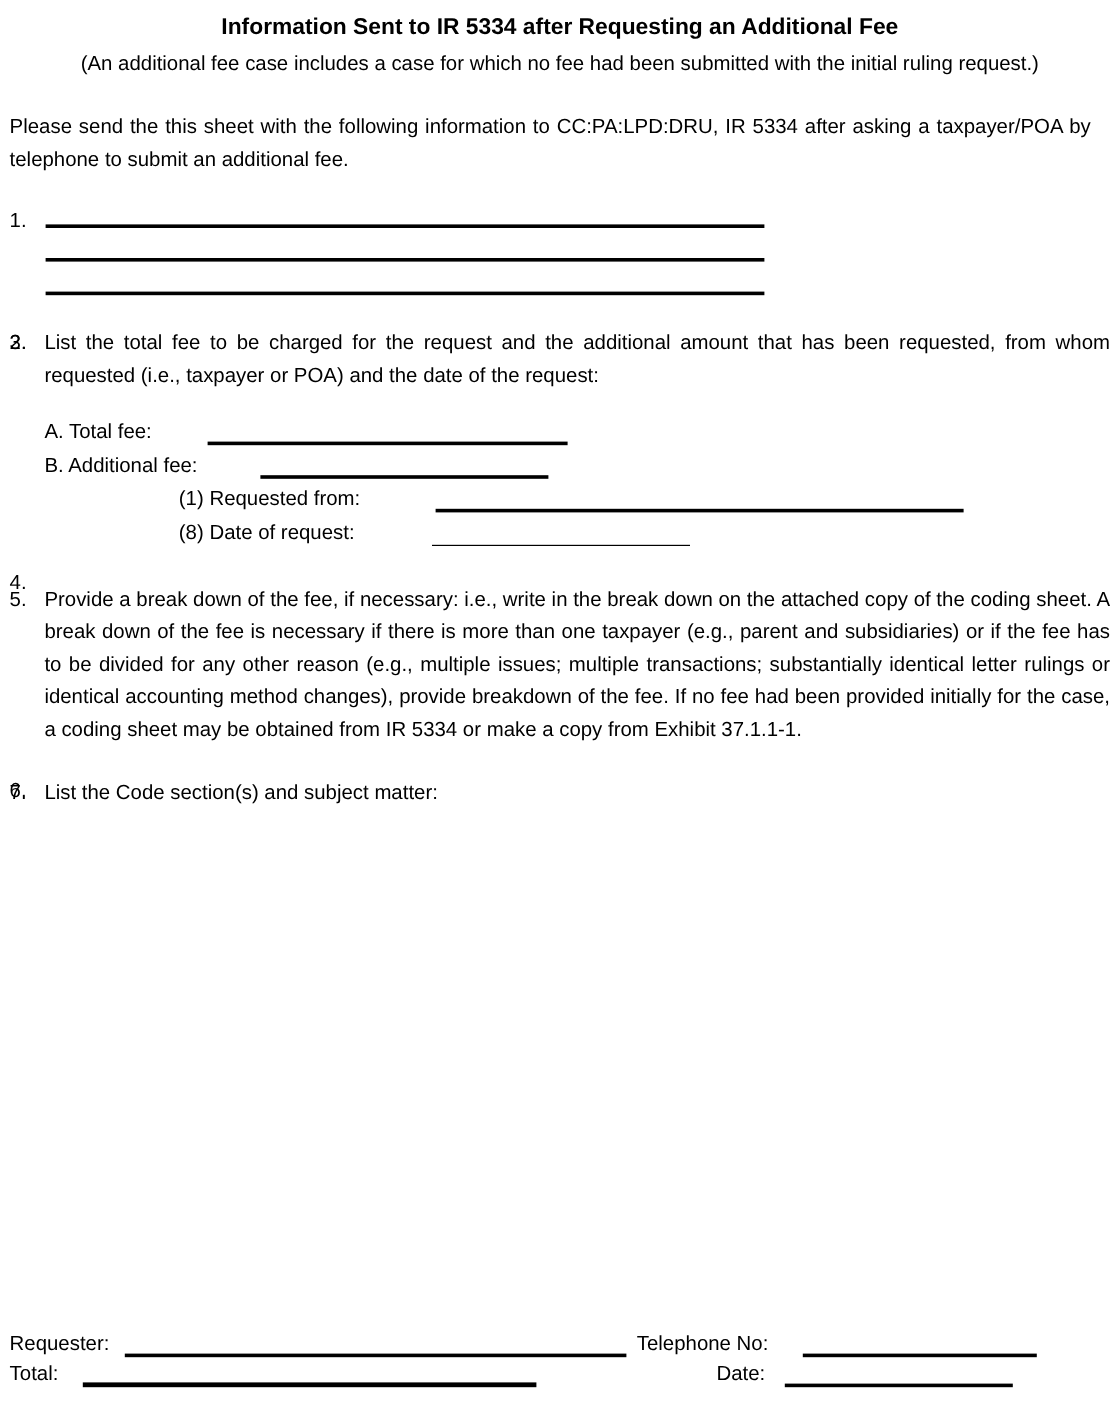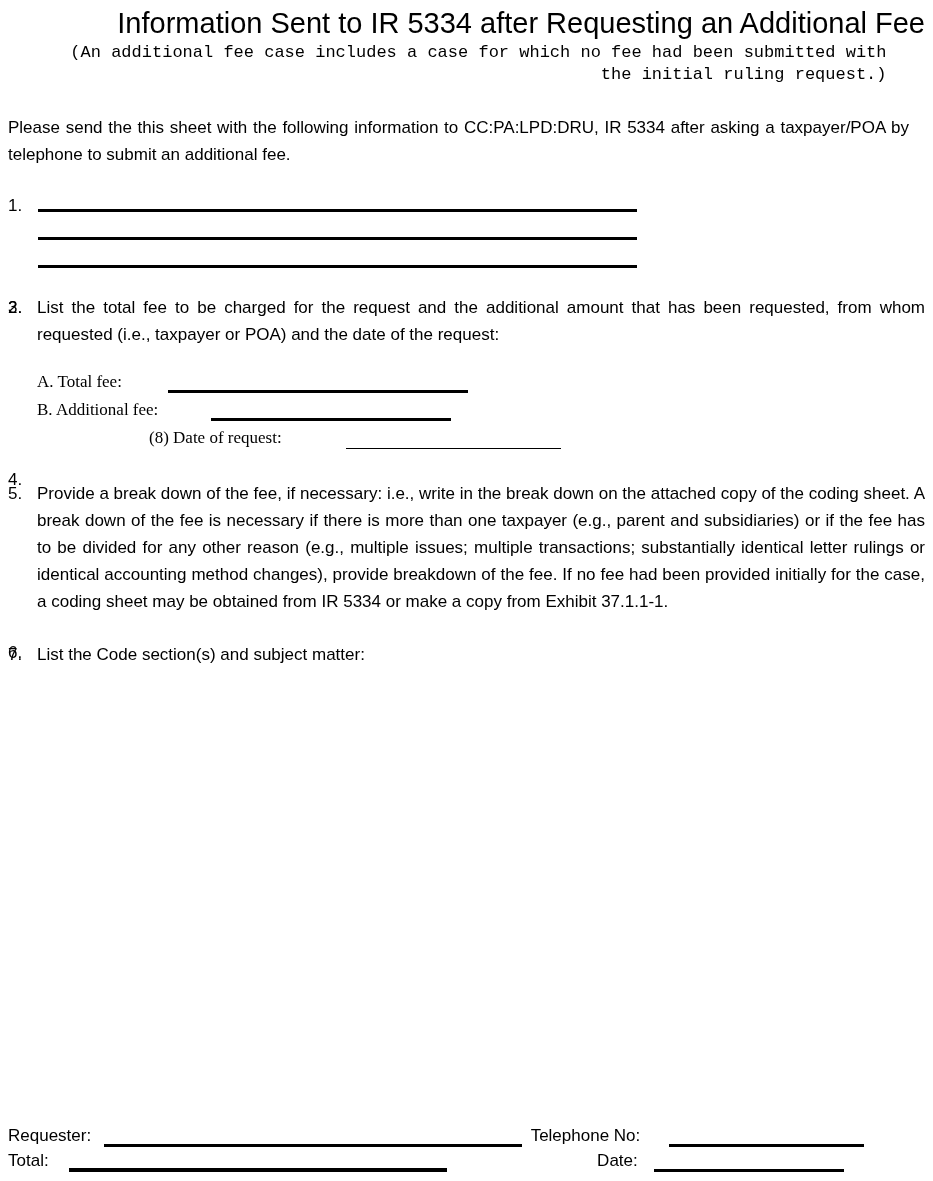--- a/index.html
+++ b/index.html
@@ -9,32 +9,31 @@
     width: 933px; height: 1181px;
     box-sizing: border-box;
     padding: 6px 8px;
     font-family: "Liberation Sans", sans-serif;
     font-size: 17px;
     line-height: 27px;
     color: #000;
     background: #fff;
   }
   .doc-title {
-    font-size: 29px;
+    font-size: 19px;
     line-height: 26px;
-    font-weight: normal;
-    text-align: right;
+    font-weight: bold;
+    text-align: center;
     margin: 4px 0 6px 0;
   }
   .doc-subtitle {
-    text-align: right;
+    text-align: center;
     max-width: 840px;
     margin: 4px auto;
     line-height: 22px;
-    font-family: Liberation Mono, monospace;
   }
   .intro {
     margin: 28px 16px 0 0;
     text-align: justify;
   }
   .item {
     position: relative;
     padding-left: 29px;
     text-align: justify;
   }
@@ -48,41 +47,41 @@
   .mt-item7 { margin-top: 26px; }
 
   .blank-lines { margin: 2px 0 0 0; padding-left: 30px; }
   .blank-line {
     height: 25px;
     border-bottom: 3px solid #000;
     width: 599px;
   }
   .blank-line.first { height: 17px; }
 
-  .fee-block { margin-top: 20px; font-family: Liberation Serif, serif; }
+  .fee-block { margin-top: 20px; }
   .fee-row { padding-left: 29px; line-height: 28px; white-space: nowrap; }
   .fee-sub { padding-left: 141px; }
 
   .wline {
     display: inline-block;
     height: 20px;
     border-bottom: 3px solid #000;
     vertical-align: -6px;
   }
   .wline.thin { border-bottom-width: 1px; }
   .wline.thick { border-bottom-width: 4px; }
 
   .w-totalfee   { width: 300px; margin-left: 42px; }
   .w-addfee     { width: 240px; margin-left: 48px; }
   .w-reqfrom    { width: 440px; margin-left: 58px; }
   .w-reqdate    { width: 215px; margin-left: 60px; }
 
   .footer {
     position: absolute;
-    left: 8px; right: 8px; bottom: 8px;
+    left: 8px; right: 8px; bottom: 24px;
   }
   .frow { line-height: 24px; white-space: nowrap; }
   .w-requester { width: 418px; margin-left: 8px; }
   .lbl-telephone { margin-left: 4px; }
   .w-telephone { width: 195px; margin-left: 24px; }
   .w-branch { width: 378px; margin-left: 16px; }
   .lbl-date { margin-left: 145px; text-align: center; }
   .w-date { width: 190px; margin-left: 12px; }
 </style>
 </head>
@@ -117,20 +116,24 @@
   <div class="fee-block">
     <div class="fee-row">
       <span>A. Total fee:</span>
       <span class="wline w-totalfee"></span>
     </div>
     <div class="fee-row">
       <span>B. Additional fee:</span>
       <span class="wline w-addfee"></span>
     </div>
     <div class="fee-row fee-sub">
+      <span>(1) Requested from:</span>
+      <span class="wline w-reqfrom"></span>
+    </div>
+    <div class="fee-row fee-sub">
       <span>(8) Date of request:</span>
       <span class="wline thin w-reqdate"></span>
     </div>
   </div>
 
   <div class="item mt-item4">
     <span class="item-num">4.</span>
   </div>
 
   <div class="item mt-item5">

